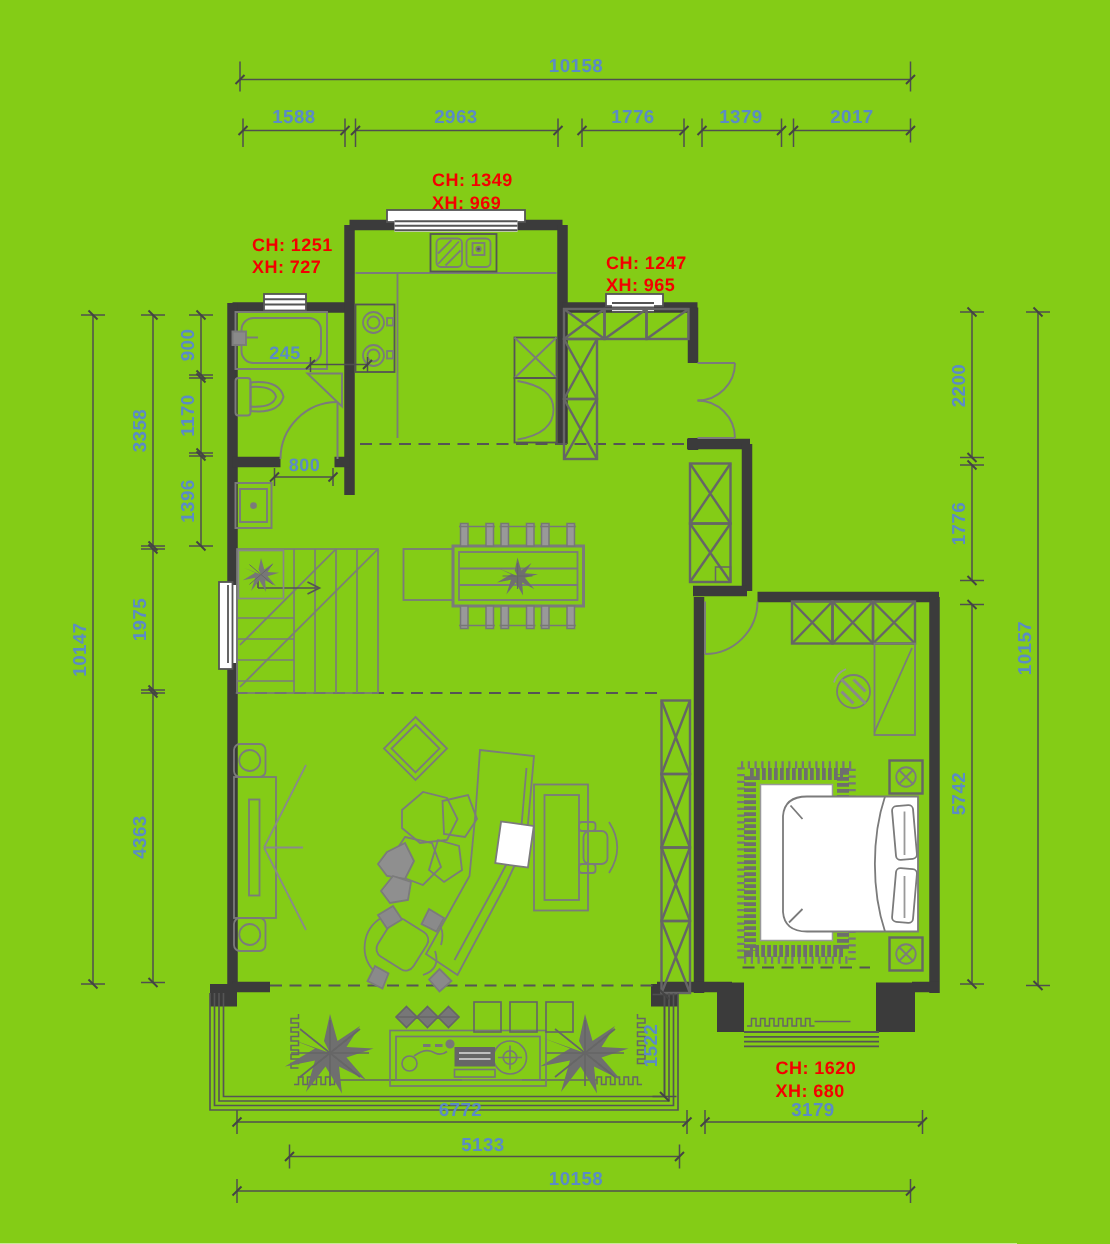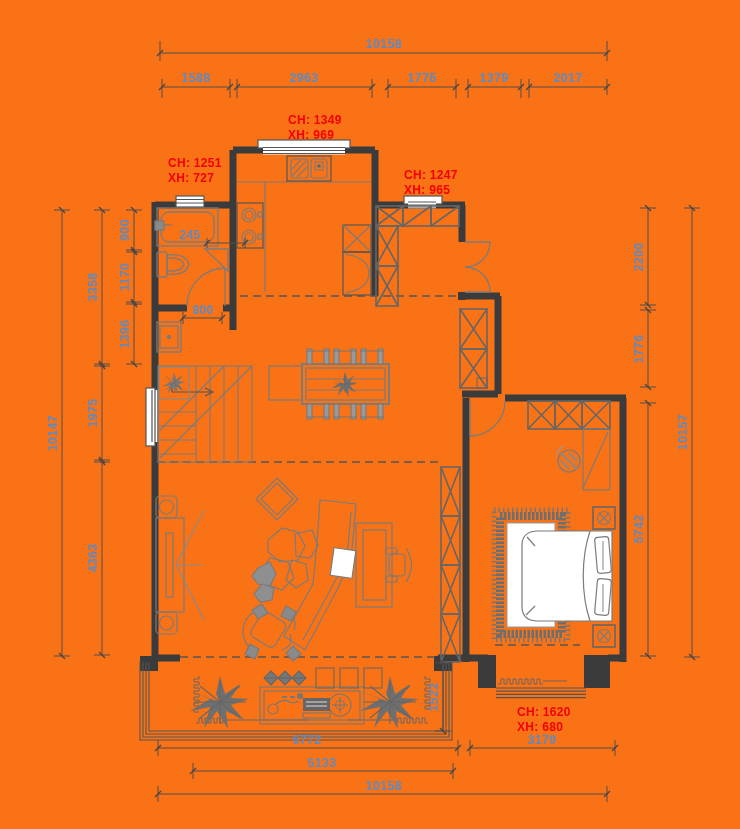--- a/index.html
+++ b/index.html
@@ -1,16 +1,16 @@
 <!DOCTYPE html>
 <html><head>
 <meta charset="utf-8">
 <style>
   html,body{margin:0;padding:0;background:#ffffff;}
-  .canvas{position:relative;width:740px;height:829px;background:#f97316;overflow:hidden;
+  .canvas{position:relative;width:740px;height:829px;background:#84cc16;overflow:hidden;
           font-family:"Liberation Sans",sans-serif;text-align:center;}
   svg{position:absolute;left:0;top:0;}
   text{font-family:"Liberation Sans",sans-serif;font-weight:bold;letter-spacing:.3px;}
   .dim{font-size:12.5px;fill:#5b8bc5;}
   .red{font-size:12px;fill:#f40000;}
   .in{font-size:12px;fill:#5b8bc5;}
 </style>
 </head>
 <body>
 

